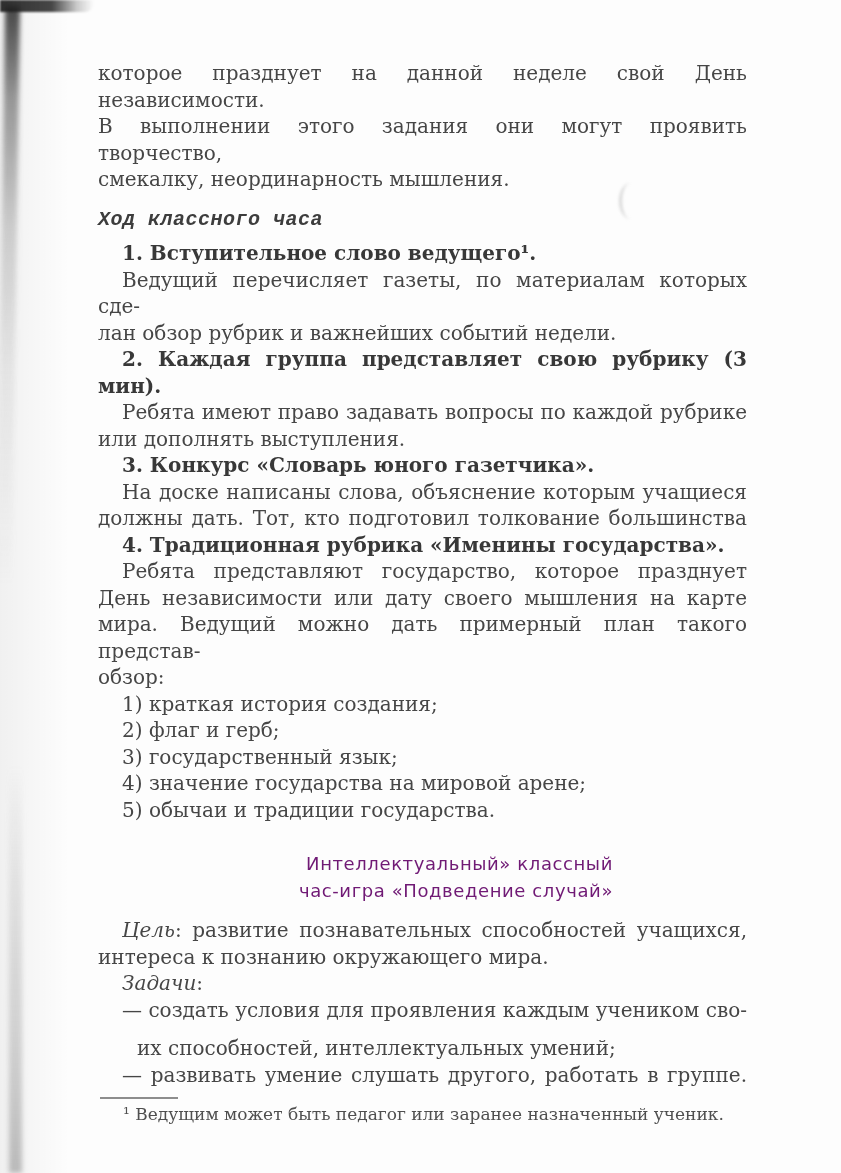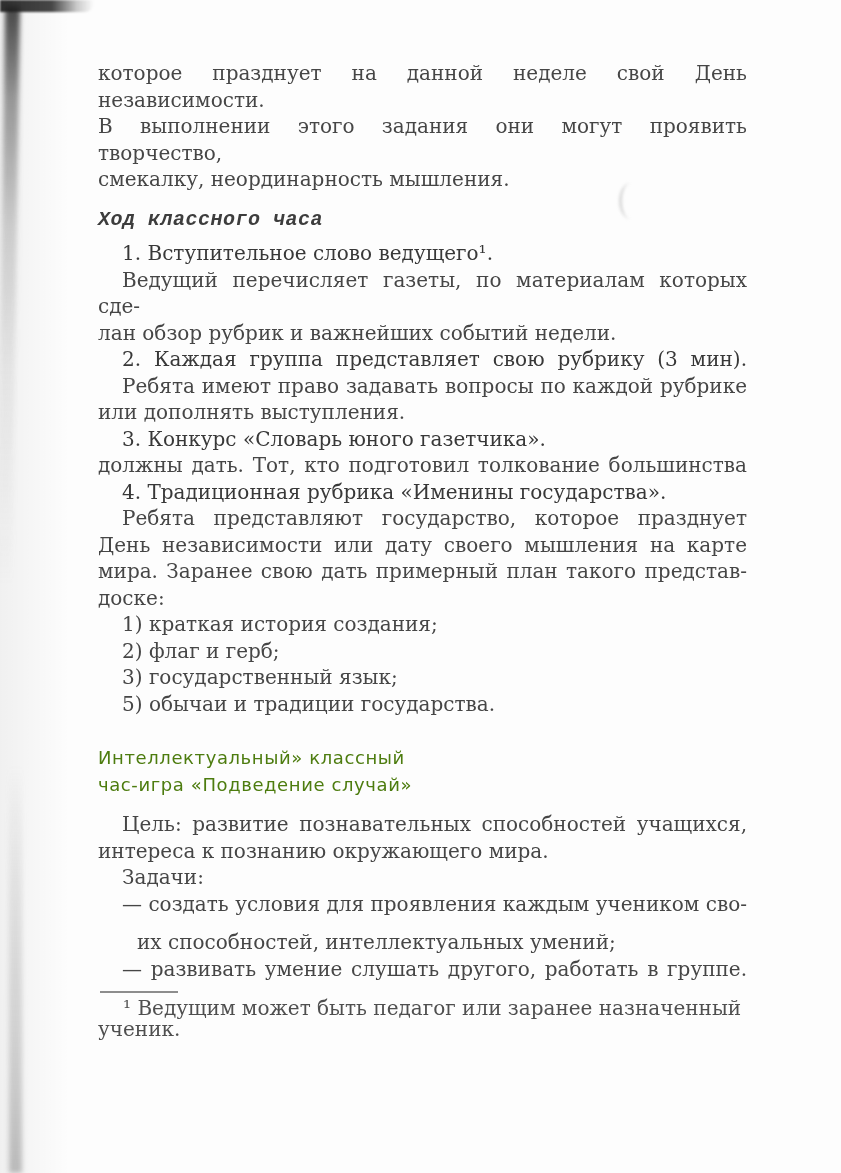--- a/index.html
+++ b/index.html
@@ -50,45 +50,45 @@
     filter:blur(1.5px);
   }
   
   .text{
     position:absolute;left:98px;top:60px;width:649px;
     font-size:20px;line-height:26.5px;color:#464646;
   }
   .l{min-height:26.5px;}
   .j{text-align:justify;text-align-last:justify;}
   .ind{text-indent:24px;}
-  .b{font-weight:400;color:#383838;}
-  .it{}
+  .b{font-weight:700;color:#383838;}
+  .it{font-style:italic;}
   .hang{padding-left:39px;margin-top:12px;}
   .course-head{
     margin:14px 0 7px 0;
     font-style:italic;font-weight:700;color:#3d3d3d;
     letter-spacing:0.5px;
     font-family:Liberation Mono, monospace;
   }
   .game-title{
     margin:27px 0 13px 0;
     padding-right:134px;
-    text-align:left;
+    text-align:right;
     font-family:"DejaVu Sans", sans-serif;
     font-size:18px;line-height:27px;
     letter-spacing:0.6px;
-    color:#4d7c0f;
+    color:#701a75;
   }
   .fn-rule{
     margin:9px 0 0 2px;width:78px;height:0;
     border-top:2px solid #8d8d8d;
   }
   .footnote{
     margin-top:5px;
-    font-size:20px;line-height:21px;
+    font-size:17px;line-height:21px;
     text-indent:25px;color:#4f4f4f;
   }
 </style>
 </head>
 <body>
 
 <div class="page">
 
   <div class="left-tint"></div>
   <div class="gutter-streak"></div>
@@ -104,29 +104,31 @@
 
     <div class="l course-head">Ход классного часа</div>
 
     <div class="l b ind">1. Вступительное слово ведущего¹.</div>
     <div class="l j ind">Ведущий перечисляет газеты, по материалам которых сде-</div>
     <div class="l">лан обзор рубрик и важнейших событий недели.</div>
     <div class="l b ind j">2. Каждая группа представляет свою рубрику (3 мин).</div>
     <div class="l j ind">Ребята имеют право задавать вопросы по каждой рубрике</div>
     <div class="l">или дополнять выступления.</div>
     <div class="l b ind">3. Конкурс «Словарь юного газетчика».</div>
+    <div class="l j ind">На доске написаны слова, объяснение которым учащиеся</div>
     <div class="l j">должны дать. Тот, кто подготовил толкование большинства</div>
     <div class="l b ind">4. Традиционная рубрика «Именины государства».</div>
     <div class="l j ind">Ребята представляют государство, которое празднует</div>
     <div class="l j">День независимости или дату своего мышления на карте</div>
-    <div class="l j">мира. Заранее свою дать примерный план такого представ-</div>
-    <div class="l">доске:</div>
+    <div class="l j">мира. Ведущий можно дать примерный план такого представ-</div>
+    <div class="l">обзор:</div>
     <div class="l ind">1) краткая история создания;</div>
     <div class="l ind">2) флаг и герб;</div>
     <div class="l ind">3) государственный язык;</div>
+    <div class="l ind">4) значение государства на мировой арене;</div>
     <div class="l ind">5) обычаи и традиции государства.</div>
 
     <div class="game-title">
       <div class="l">Интеллектуальный» классный</div>
       <div class="l">час-игра «Подведение случай»</div>
     </div>
 
     <div class="l j ind"><span class="it">Цель</span><span>: развитие познавательных способностей учащихся,</span></div>
     <div class="l">интереса к познанию окружающего мира.</div>
 

